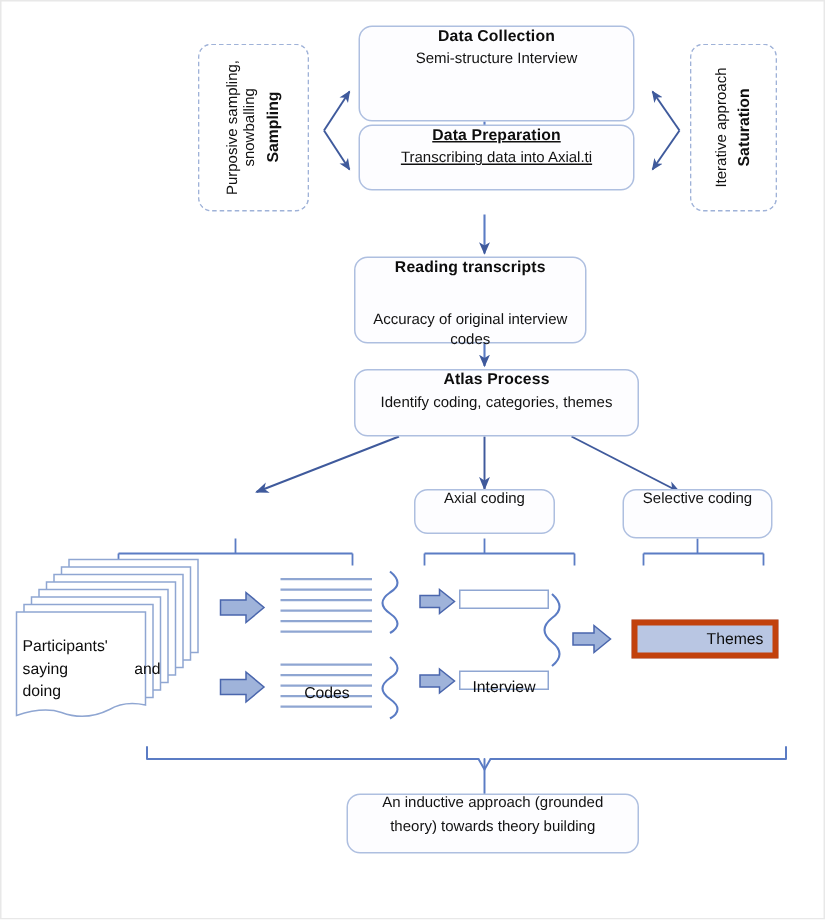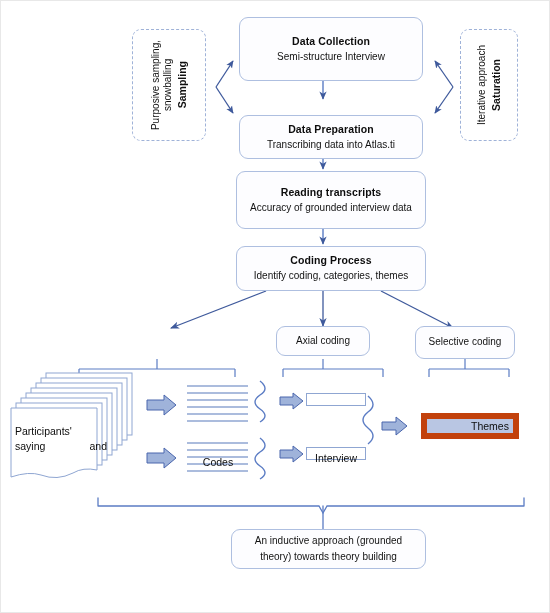--- a/index.html
+++ b/index.html
@@ -20,21 +20,20 @@
   #svg-layer{position:absolute;left:0;top:0;width:550px;height:613px;}
   .node{
     position:absolute;
     box-sizing:border-box;
     border:1px solid #aebfe0;
     border-radius:9px;
     background:#fdfdff;
     display:flex;
     flex-direction:column;
     align-items:center;
-    justify-content:center;
     text-align:center;
     line-height:1.25;
   }
   .node .ttl{font-weight:bold;font-size:10.5px;color:#0d0d0d;letter-spacing:.1px;}
   .node .sub{font-size:10px;color:#121212;margin-top:3px;}
   .node .one{font-size:10px;color:#121212;}
 
   .dashed{
     border:1px dashed #9fb2d8;
     background:#ffffff;
@@ -50,21 +49,21 @@
     text-align:center;
     line-height:1.15;
   }
   .vtext.b{font-weight:bold;font-size:10.5px;}
   .vtext.s{font-size:10px;}
 
   .themes-box{
     position:absolute;
     box-sizing:border-box;
     background:#b9c6e3;
-    border:6px solid #c2410c;
+    border:4px solid #c2410c;
     display:flex;align-items:center;justify-content:center;
     font-size:10.5px;color:#0d0d0d;padding-left:40px;
   }
   .cat-rect{
     position:absolute;box-sizing:border-box;
     border:1px solid #8fa6d2;background:#ffffff;
   }
   .plain-label{
     position:absolute;font-size:10.5px;color:#0d0d0d;
     text-align:center;
@@ -181,32 +180,32 @@
       <div class="vtext b">Saturation</div>
       <div class="vtext s">Iterative approach</div>
     </div>
   </div>
 
   <div class="node" style="left:238px;top:16px;width:184px;height:64px;">
     <div class="ttl">Data Collection</div>
     <div class="sub">Semi-structure Interview</div>
   </div>
 
-  <div class="node" style="left:238px;top:114px;width:184px;height:44px;">
+  <div class="node" style="left:238px;top:82px;width:184px;height:44px;text-decoration:underline;">
     <div class="ttl">Data Preparation</div>
-    <div class="sub">Transcribing data into Atlas.ti</div>
-  </div>
-
-  <div class="node" style="left:235px;top:170px;width:190px;height:58px;">
+    <div class="sub">Transcribing data into Axial.ti</div>
+  </div>
+
+  <div class="node" style="left:235px;top:170px;width:155px;height:58px;gap:20px;">
     <div class="ttl">Reading transcripts</div>
-    <div class="sub">Accuracy of grounded interview data</div>
+    <div class="sub">Accuracy of original interview codes</div>
   </div>
 
   <div class="node" style="left:235px;top:245px;width:190px;height:45px;">
-    <div class="ttl">Coding Process</div>
+    <div class="ttl">Atlas Process</div>
     <div class="sub">Identify coding, categories, themes</div>
   </div>
 
 
   <div class="node" style="left:275px;top:325px;width:94px;height:30px;">
     <div class="one">Axial coding</div>
   </div>
 
   <div class="node" style="left:414px;top:325px;width:100px;height:33px;">
     <div class="one">Selective coding</div>
@@ -216,20 +215,21 @@
     <div class="one">An inductive approach (grounded</div>
     <div class="one" style="margin-top:3px;">theory) towards theory building</div>
   </div>
 
   <div class="doc-text" style="left:14px;top:423px;">
     <div class="ln last">Participants'</div>
     <div class="ln">
       <span>saying</span>
       <span>and</span>
     </div>
+    <div class="ln last">doing</div>
   </div>
 
   <div class="plain-label" style="left:186px;top:423px;width:62px;">Codes</div>
 
   <div class="cat-rect" style="left:305px;top:392px;width:60px;height:13px;"></div>
   <div class="cat-rect" style="left:305px;top:446px;width:60px;height:13px;"></div>
   <div class="plain-label" style="left:303px;top:419px;width:64px;">Interview</div>
 
   <div class="themes-box" style="left:420px;top:412px;width:98px;height:26px;">
     <span>Themes</span>

